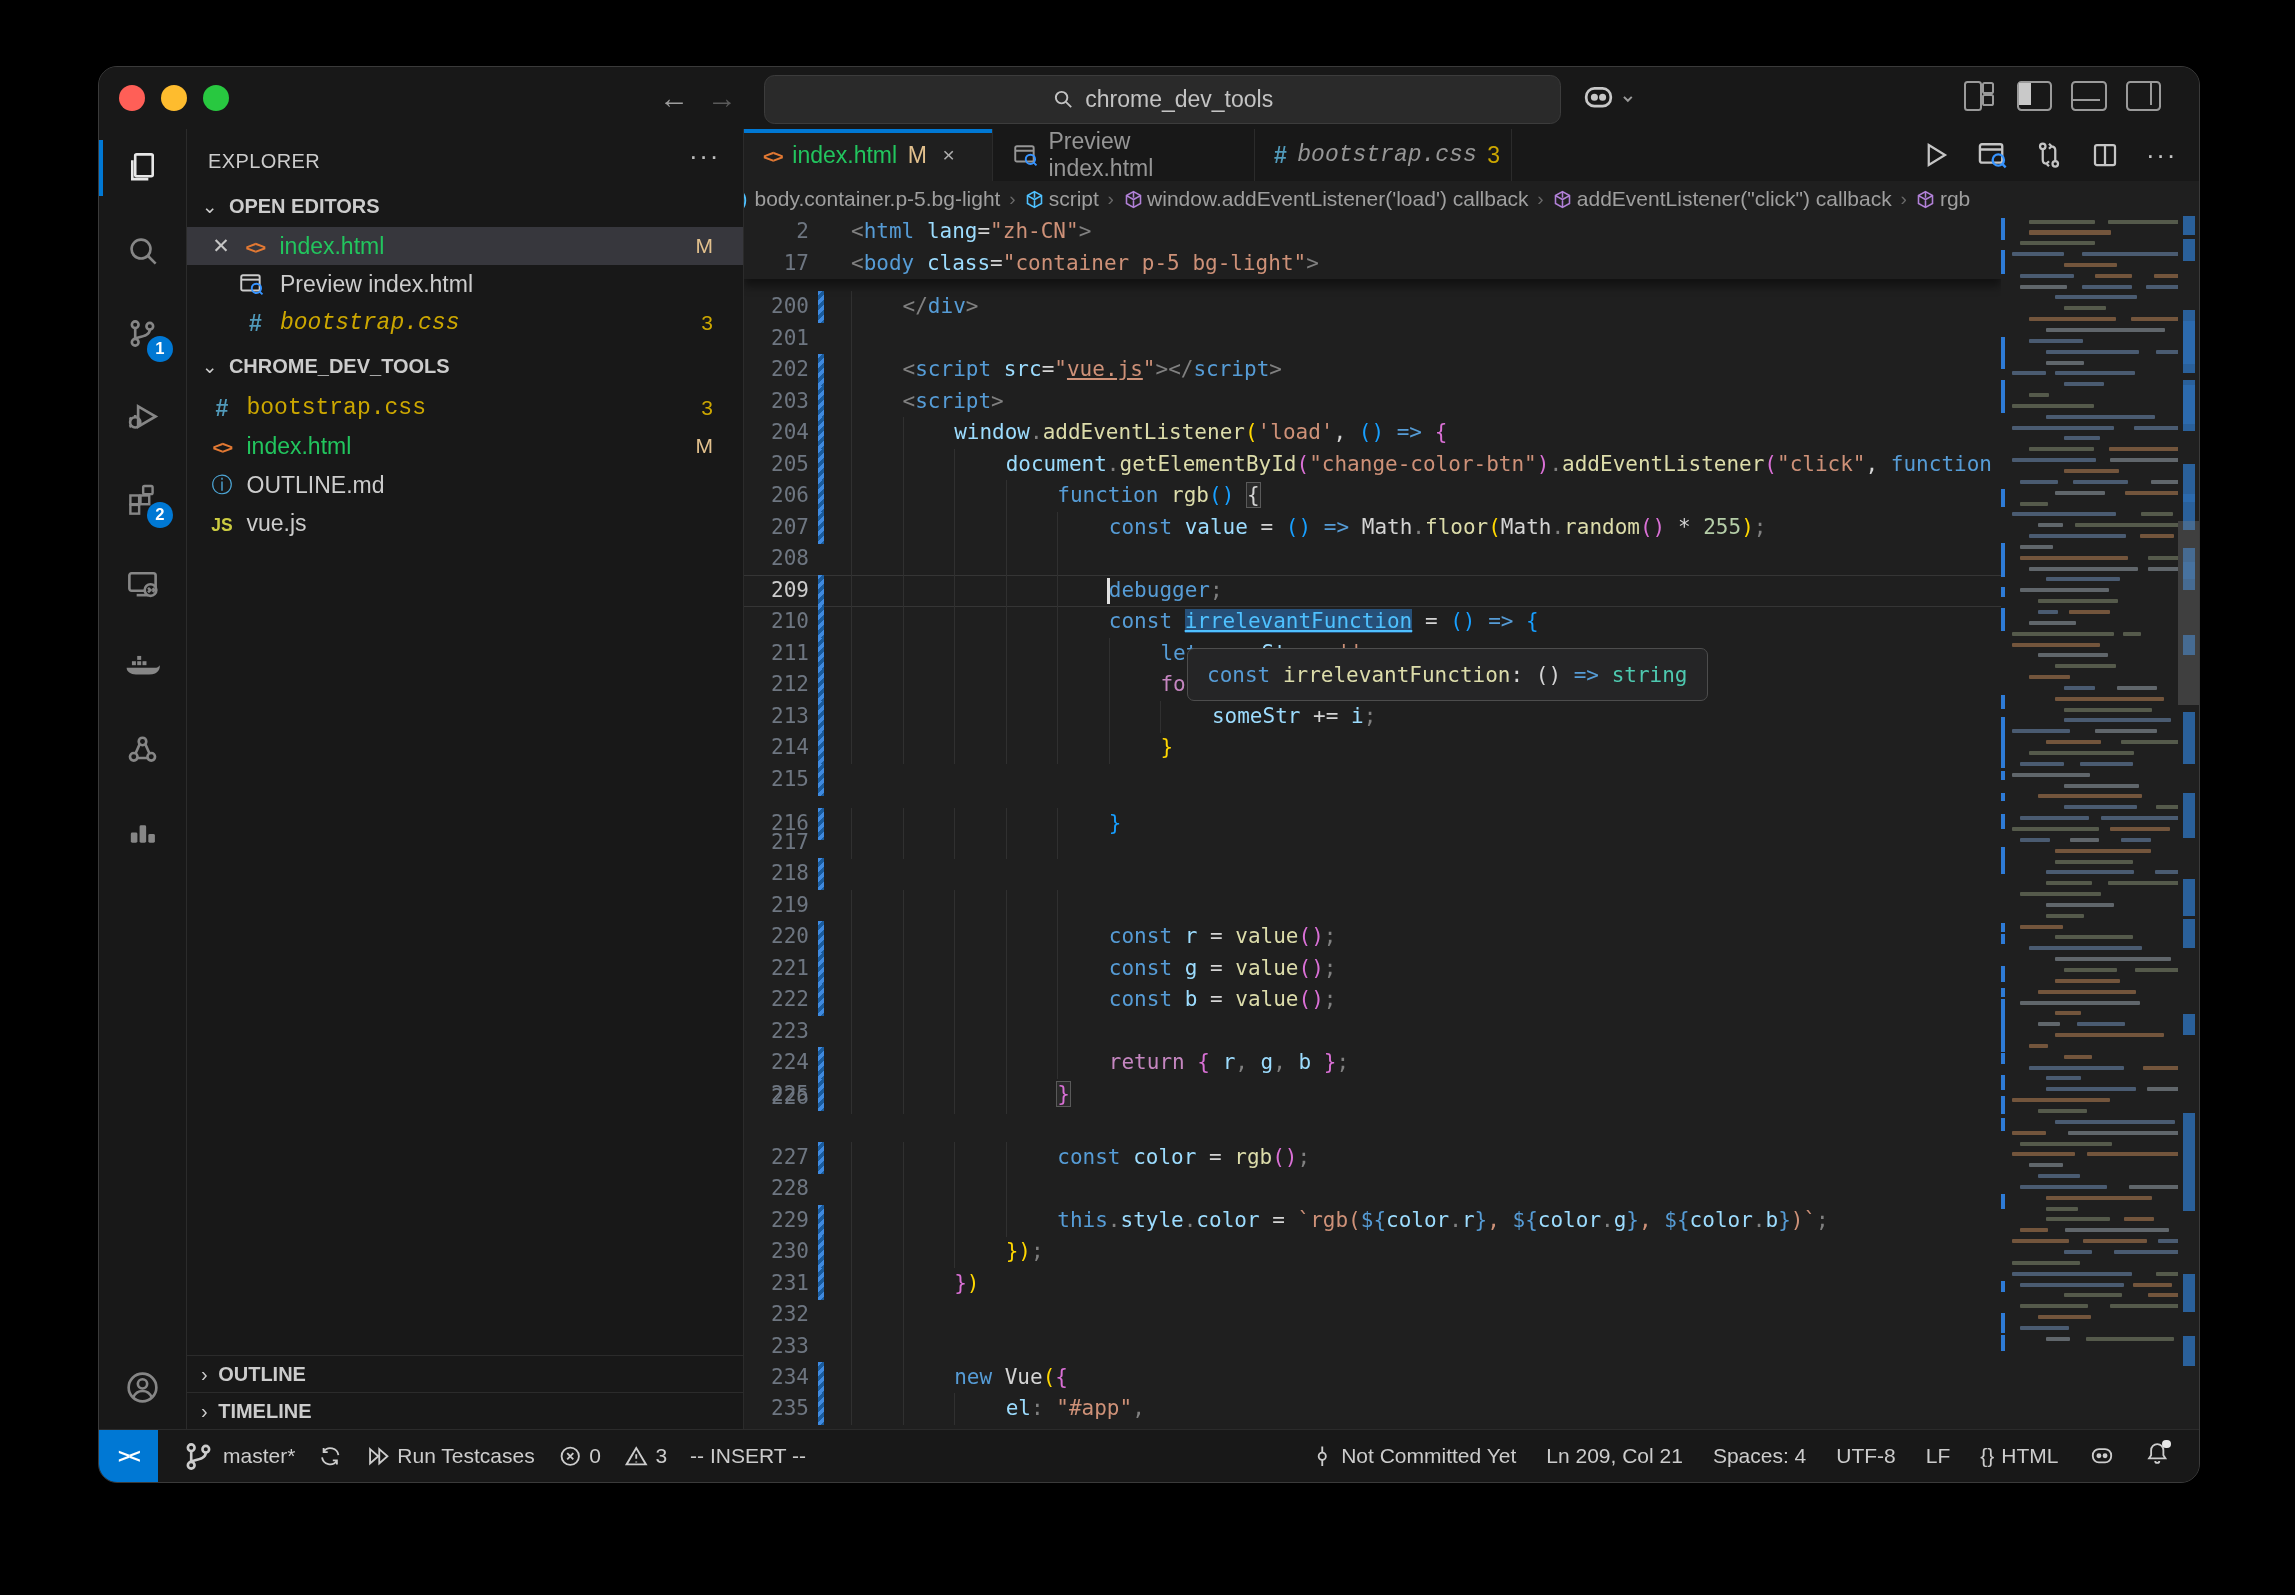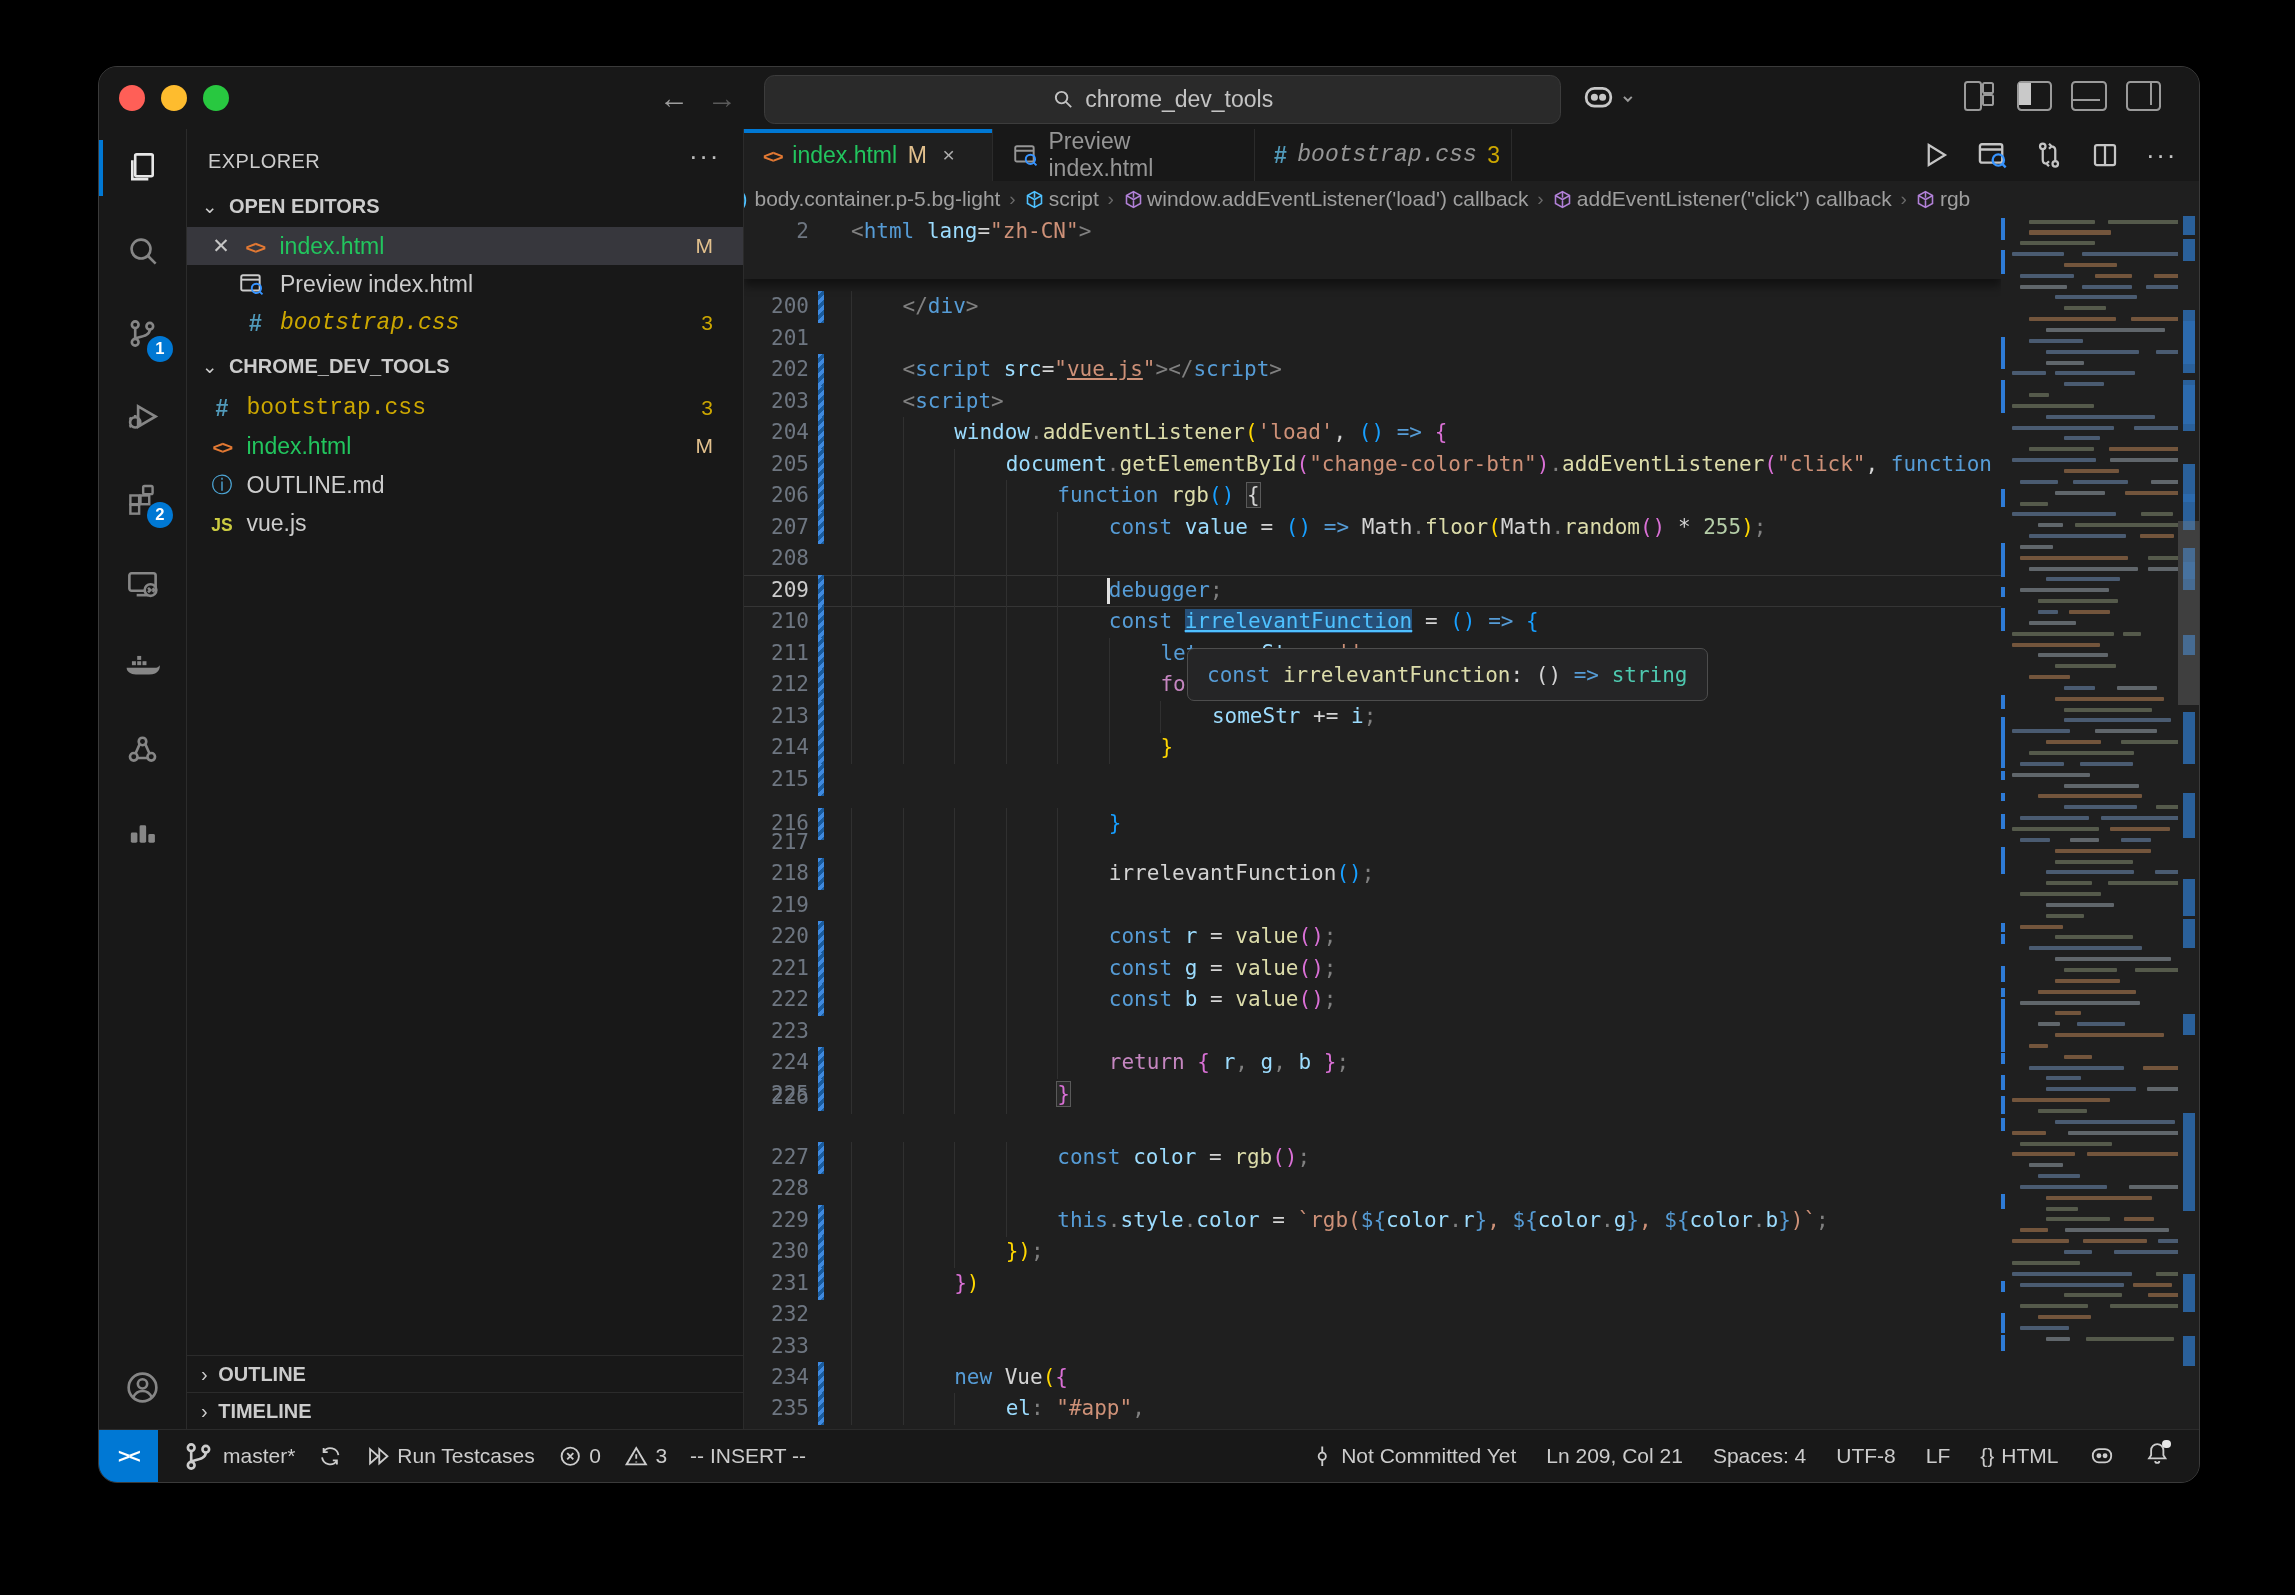--- a/index.html
+++ b/index.html
@@ -410,41 +410,42 @@
             <div class="cl" style="top: 327px;"><span class="num">208</span><span class="txt"><span class="g"></span><span class="g"></span><span class="g"></span><span class="g"></span><span class="g"></span></span></div>
             <div class="cl cur" style="top: 359px;"><span class="num">209</span><span class="gmark"></span><span class="txt"><span class="g"></span><span class="g"></span><span class="g"></span><span class="g"></span><span class="g"></span><span class="tk-cursor"></span><span class="tk-kw">debugger</span><span class="tk-punc">;</span></span></div>
             <div class="cl" style="top: 390px;"><span class="num">210</span><span class="gmark"></span><span class="txt"><span class="g"></span><span class="g"></span><span class="g"></span><span class="g"></span><span class="g"></span><span class="tk-kw">const</span><span class="tk-op"> </span><span class="tk-link">irrelevantFunction</span><span class="tk-op"> = </span><span class="tk-b3">()</span><span class="tk-op"> </span><span class="tk-kw">=&gt;</span><span class="tk-op"> </span><span class="tk-b3">{</span></span></div>
             <div class="cl" style="top: 422px;"><span class="num">211</span><span class="gmark"></span><span class="txt"><span class="g"></span><span class="g"></span><span class="g"></span><span class="g"></span><span class="g"></span><span class="g"></span><span class="tk-kw">let</span><span class="tk-op"> </span><span class="tk-vr">someStr</span><span class="tk-op"> = </span><span class="tk-str">''</span><span class="tk-punc">;</span></span></div>
             <div class="cl" style="top: 453px;"><span class="num">212</span><span class="gmark"></span><span class="txt"><span class="g"></span><span class="g"></span><span class="g"></span><span class="g"></span><span class="g"></span><span class="g"></span><span class="tk-ctrl">for</span><span class="tk-op"> </span><span class="tk-b1">(</span><span class="tk-kw">let</span><span class="tk-op"> </span><span class="tk-vr">i</span><span class="tk-op"> = </span><span class="tk-num">0</span><span class="tk-punc">; </span><span class="tk-vr">i</span><span class="tk-op"> &lt; </span><span class="tk-num">10</span><span class="tk-punc">; </span><span class="tk-vr">i</span><span class="tk-op">++</span><span class="tk-b1">)</span><span class="tk-op"> </span><span class="tk-b1">{</span></span></div>
             <div class="cl" style="top: 485px;"><span class="num">213</span><span class="gmark"></span><span class="txt"><span class="g"></span><span class="g"></span><span class="g"></span><span class="g"></span><span class="g"></span><span class="g"></span><span class="g"></span><span class="tk-vr">someStr</span><span class="tk-op"> += </span><span class="tk-vr">i</span><span class="tk-punc">;</span></span></div>
             <div class="cl" style="top: 516px;"><span class="num">214</span><span class="gmark"></span><span class="txt"><span class="g"></span><span class="g"></span><span class="g"></span><span class="g"></span><span class="g"></span><span class="g"></span><span class="tk-b1">}</span></span></div>
             <div class="cl" style="top: 548px;"><span class="num">215</span><span class="gmark"></span></div>
             <div class="cl" style="top: 592px;"><span class="num">216</span><span class="gmark"></span><span class="txt"><span class="g"></span><span class="g"></span><span class="g"></span><span class="g"></span><span class="g"></span><span class="tk-b3">}</span></span></div>
             <div class="cl" style="top: 611px;"><span class="num">217</span><span class="txt"><span class="g"></span><span class="g"></span><span class="g"></span><span class="g"></span><span class="g"></span></span></div>
-            <div class="cl" style="top: 642px;"><span class="num">218</span><span class="gmark"></span><span class="txt"><span class="g"></span><span class="g"></span><span class="g"></span><span class="g"></span><span class="g"></span><span class="tk-wh">irrelevantFunction</span><span class="tk-b3">()</span><span class="tk-punc">;</span></span></div>
+            <div class="cl" style="top: 642px;"><span class="num">218</span><span class="gmark"></span></div>
             <div class="cl" style="top: 674px;"><span class="num">219</span><span class="txt"><span class="g"></span><span class="g"></span><span class="g"></span><span class="g"></span><span class="g"></span></span></div>
             <div class="cl" style="top: 705px;"><span class="num">220</span><span class="gmark"></span><span class="txt"><span class="g"></span><span class="g"></span><span class="g"></span><span class="g"></span><span class="g"></span><span class="tk-kw">const</span><span class="tk-op"> </span><span class="tk-vr">r</span><span class="tk-op"> = </span><span class="tk-fn">value</span><span class="tk-b2">()</span><span class="tk-punc">;</span></span></div>
             <div class="cl" style="top: 737px;"><span class="num">221</span><span class="gmark"></span><span class="txt"><span class="g"></span><span class="g"></span><span class="g"></span><span class="g"></span><span class="g"></span><span class="tk-kw">const</span><span class="tk-op"> </span><span class="tk-vr">g</span><span class="tk-op"> = </span><span class="tk-fn">value</span><span class="tk-b2">()</span><span class="tk-punc">;</span></span></div>
             <div class="cl" style="top: 768px;"><span class="num">222</span><span class="gmark"></span><span class="txt"><span class="g"></span><span class="g"></span><span class="g"></span><span class="g"></span><span class="g"></span><span class="tk-kw">const</span><span class="tk-op"> </span><span class="tk-vr">b</span><span class="tk-op"> = </span><span class="tk-fn">value</span><span class="tk-b2">()</span><span class="tk-punc">;</span></span></div>
             <div class="cl" style="top: 800px;"><span class="num">223</span><span class="txt"><span class="g"></span><span class="g"></span><span class="g"></span><span class="g"></span><span class="g"></span></span></div>
             <div class="cl" style="top: 831px;"><span class="num">224</span><span class="gmark"></span><span class="txt"><span class="g"></span><span class="g"></span><span class="g"></span><span class="g"></span><span class="g"></span><span class="tk-ctrl">return</span><span class="tk-op"> </span><span class="tk-b2">{ </span><span class="tk-vr">r</span><span class="tk-punc">, </span><span class="tk-vr">g</span><span class="tk-punc">, </span><span class="tk-vr">b</span><span class="tk-b2"> }</span><span class="tk-punc">;</span></span></div>
             <div class="cl" style="top: 863px;"><span class="num">225</span><span class="gmark"></span><span class="txt"><span class="g"></span><span class="g"></span><span class="g"></span><span class="g"></span><span class="tk-mb2">}</span></span></div>
             <div class="cl" style="top: 866px;"><span class="num">226</span><span class="txt"><span class="g"></span><span class="g"></span><span class="g"></span><span class="g"></span></span></div>
             <div class="cl" style="top: 926px;"><span class="num">227</span><span class="gmark"></span><span class="txt"><span class="g"></span><span class="g"></span><span class="g"></span><span class="g"></span><span class="tk-kw">const</span><span class="tk-op"> </span><span class="tk-vr">color</span><span class="tk-op"> = </span><span class="tk-fn">rgb</span><span class="tk-b2">()</span><span class="tk-punc">;</span></span></div>
             <div class="cl" style="top: 957px;"><span class="num">228</span><span class="txt"><span class="g"></span><span class="g"></span><span class="g"></span><span class="g"></span></span></div>
             <div class="cl" style="top: 989px;"><span class="num">229</span><span class="gmark"></span><span class="txt"><span class="g"></span><span class="g"></span><span class="g"></span><span class="g"></span><span class="tk-kw">this</span><span class="tk-punc">.</span><span class="tk-vr">style</span><span class="tk-punc">.</span><span class="tk-vr">color</span><span class="tk-op"> = </span><span class="tk-str">`rgb(</span><span class="tk-kw">${</span><span class="tk-vr">color</span><span class="tk-punc">.</span><span class="tk-vr">r</span><span class="tk-kw">}</span><span class="tk-str">, </span><span class="tk-kw">${</span><span class="tk-vr">color</span><span class="tk-punc">.</span><span class="tk-vr">g</span><span class="tk-kw">}</span><span class="tk-str">, </span><span class="tk-kw">${</span><span class="tk-vr">color</span><span class="tk-punc">.</span><span class="tk-vr">b</span><span class="tk-kw">}</span><span class="tk-str">)`</span><span class="tk-punc">;</span></span></div>
             <div class="cl" style="top: 1020px;"><span class="num">230</span><span class="gmark"></span><span class="txt"><span class="g"></span><span class="g"></span><span class="g"></span><span class="tk-b1">})</span><span class="tk-punc">;</span></span></div>
             <div class="cl" style="top: 1052px;"><span class="num">231</span><span class="gmark"></span><span class="txt"><span class="g"></span><span class="g"></span><span class="tk-b2">}</span><span class="tk-b1">)</span></span></div>
             <div class="cl" style="top: 1083px;"><span class="num">232</span><span class="txt"><span class="g"></span><span class="g"></span></span></div>
             <div class="cl" style="top: 1115px;"><span class="num">233</span><span class="txt"><span class="g"></span><span class="g"></span></span></div>
             <div class="cl" style="top: 1146px;"><span class="num">234</span><span class="gmark"></span><span class="txt"><span class="g"></span><span class="g"></span><span class="tk-kw">new</span><span class="tk-op"> </span><span class="tk-wh">Vue</span><span class="tk-b1">(</span><span class="tk-b2">{</span></span></div>
             <div class="cl" style="top: 1177px;"><span class="num">235</span><span class="gmark"></span><span class="txt"><span class="g"></span><span class="g"></span><span class="g"></span><span class="tk-vr">el</span><span class="tk-punc">: </span><span class="tk-str">"#app"</span><span class="tk-punc">,</span></span></div>
           </div>
         <div class="sticky" id="sticky">
             <div class="cl" style="top: 0px;"><span class="num">2</span><span class="txt"><span class="tk-punc">&lt;</span><span class="tk-tag">html</span><span class="tk-attr"> lang</span><span class="tk-op">=</span><span class="tk-str">"zh-CN"</span><span class="tk-punc">&gt;</span></span></div>
+            <div class="cl" style="top: 31.5px;"><span class="num">17</span><span class="txt"><span class="tk-punc">&lt;</span><span class="tk-tag">body</span><span class="tk-attr"> class</span><span class="tk-op">=</span><span class="tk-str">"container p-5 bg-light"</span><span class="tk-punc">&gt;</span></span></div>
           </div>
         <div class="tooltip" id="tooltip"><span class="tk-kw">const</span><span class="tk-op"> </span><span class="tk-fn">irrelevantFunction</span><span class="tk-op">: </span><span class="tk-wh">()</span><span class="tk-op"> </span><span class="tk-kw">=&gt;</span><span class="tk-op"> </span><span class="tk-type">string</span></div>
 
       </div>
 
       <div class="minimap" id="minimap">
           <div class="mm-row" style="top: 3.5px; left: 28px; width: 66px; background: rgba(140, 150, 120, 0.5);"></div>
           <div class="mm-row" style="top: 3.5px; left: 107px; width: 72px; background: rgba(140, 150, 120, 0.5);"></div>
           <div class="mm-mark" style="top: 1.7px; height: 22px;"></div>
           <div class="mm-row" style="top: 14.3px; left: 28px; width: 82px; background: rgba(200, 140, 90, 0.5);"></div>

